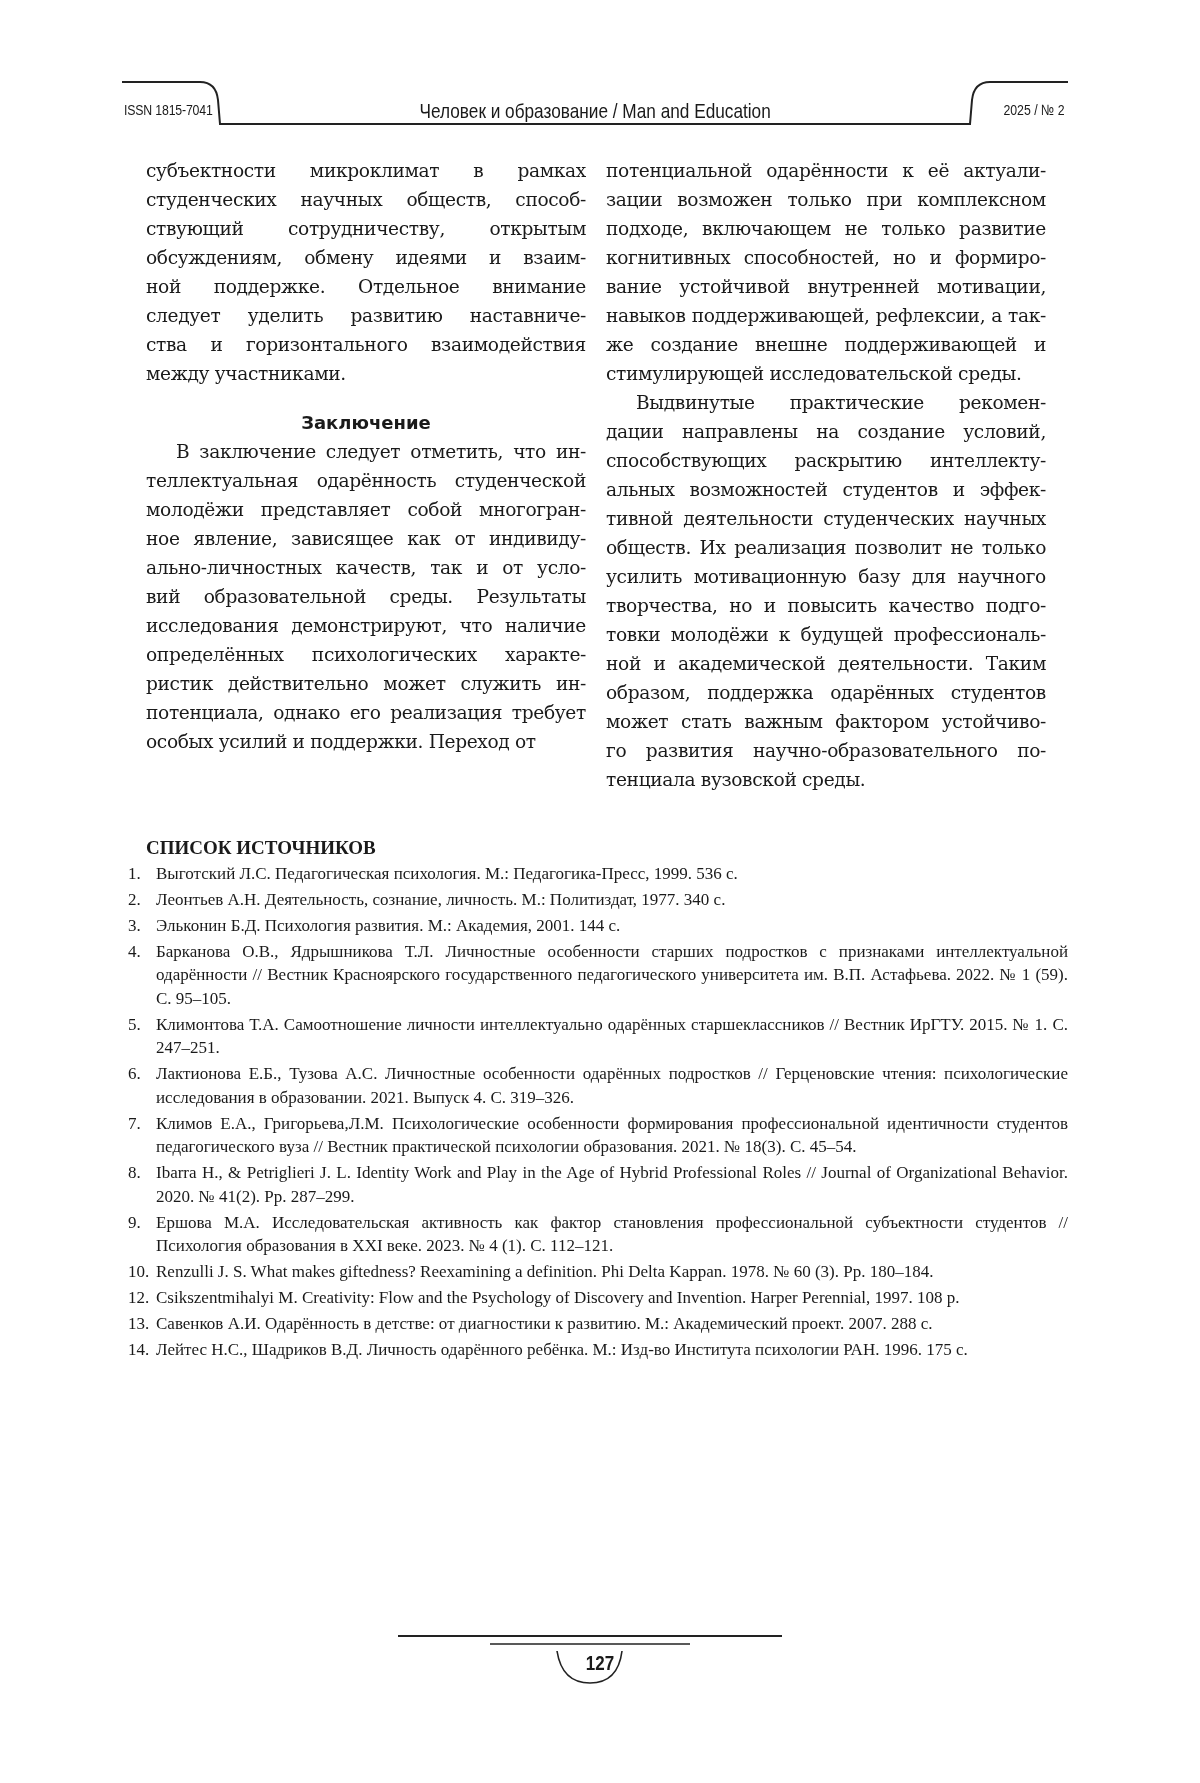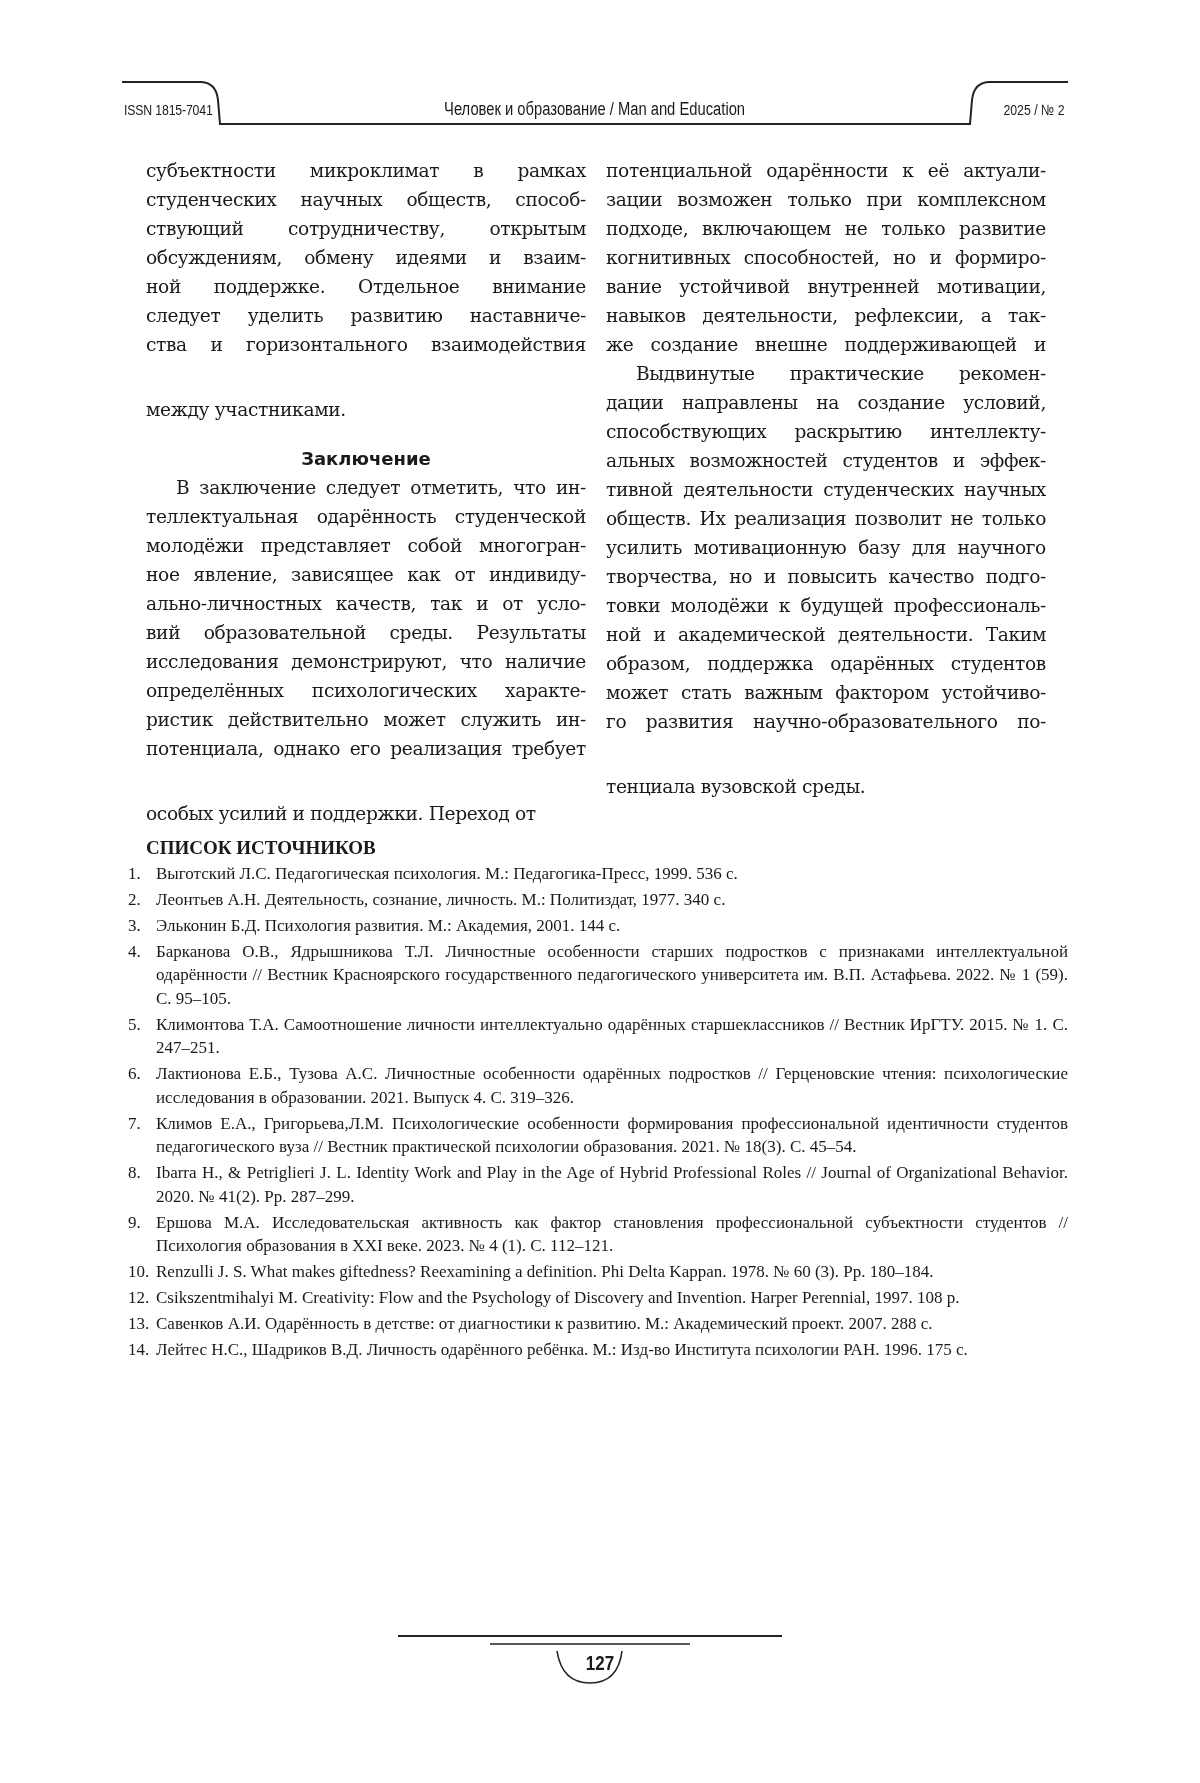--- a/index.html
+++ b/index.html
@@ -3,32 +3,32 @@
 <meta charset="utf-8">
 <style>
   html, body { margin: 0; padding: 0; background: #ffffff; }
   body { width: 1200px; height: 1783px; position: relative; overflow: hidden; color: #1a1a1a; }
   .page { position: absolute; left: 0; top: 0; width: 1200px; height: 1306px; }
 
   
   .header { position: absolute; left: 120px; top: 80px; width: 950px; height: 48px; }
   .header svg { position: absolute; left: 0; top: 0; }
   .hdr-issn { position: absolute; left: 4px; top: 21px; font-family: "Liberation Sans", sans-serif; font-size: 15px; transform: scaleX(0.82); transform-origin: left; letter-spacing: -0.2px; }
-  .hdr-title { position: absolute; left: 0; width: 950px; top: 19px; text-align: center; font-family: "Liberation Sans", sans-serif; font-size: 18px; }
+  .hdr-title { position: absolute; left: 0; width: 950px; top: 19px; text-align: center; font-family: "Liberation Sans", sans-serif; font-size: 21px; }
   .hdr-title span { display: inline-block; transform: scaleX(0.82); }
   .hdr-issue { position: absolute; right: 6px; top: 21px; font-family: "Liberation Sans", sans-serif; font-size: 15px; transform: scaleX(0.82); transform-origin: right; }
 
   
   .col { position: absolute; top: 156px; width: 440px; font-family: "DejaVu Serif", "Liberation Serif", serif; font-size: 18.6px; line-height: 29px; text-align: justify; text-align-last: auto; }
   .col-left { left: 146px; }
   .col-right { left: 606px; }
   .heading { font-family: "DejaVu Sans", "Liberation Sans", sans-serif; font-weight: bold; font-size: 18px; text-align: center !important; text-align-last: center !important; margin-top: 22px; line-height: 29px; display: block; }
 
   .col-line { display: flex; justify-content: space-between; white-space: nowrap; letter-spacing: -0.35px; }
-  .col-line.last { justify-content: flex-start; margin-top: 36px; }
+  .col-line.last { justify-content: flex-start; }
   .col-line.ind { padding-left: 30px; }
 
   
   .refs { position: absolute; left: 128px; top: 836px; width: 940px; font-family: "Liberation Serif", serif; font-size: 17px; line-height: 23.5px; }
   .refs-title { text-align: left; font-family: "Liberation Serif", serif; font-weight: bold; font-size: 19px; margin-bottom: 2px; margin-left: 18px; }
   .ref { display: flex; margin-bottom: 2.5px; }
   .ref-num { width: 28px; flex: none; }
   .ref-text { flex: 1; text-align: justify; }
 
   
@@ -198,32 +198,33 @@
           <span>формиро-</span>
         </div>
         <div class="col-line">
           <span>вание</span>
           <span>устойчивой</span>
           <span>внутренней</span>
           <span>мотивации,</span>
         </div>
         <div class="col-line">
           <span>навыков</span>
-          <span>деятельности,</span>
+          <span>поддерживающей,</span>
           <span>рефлексии,</span>
           <span>а</span>
           <span>так-</span>
         </div>
         <div class="col-line">
           <span>же</span>
           <span>создание</span>
           <span>внешне</span>
           <span>поддерживающей</span>
           <span>и</span>
         </div>
+        <div class="col-line last">стимулирующей исследовательской среды.</div>
       </div>
     <div id="rp2">
         <div class="col-line ind">
           <span>Выдвинутые</span>
           <span>практические</span>
           <span>рекомен-</span>
         </div>
         <div class="col-line">
           <span>дации</span>
           <span>направлены</span>

